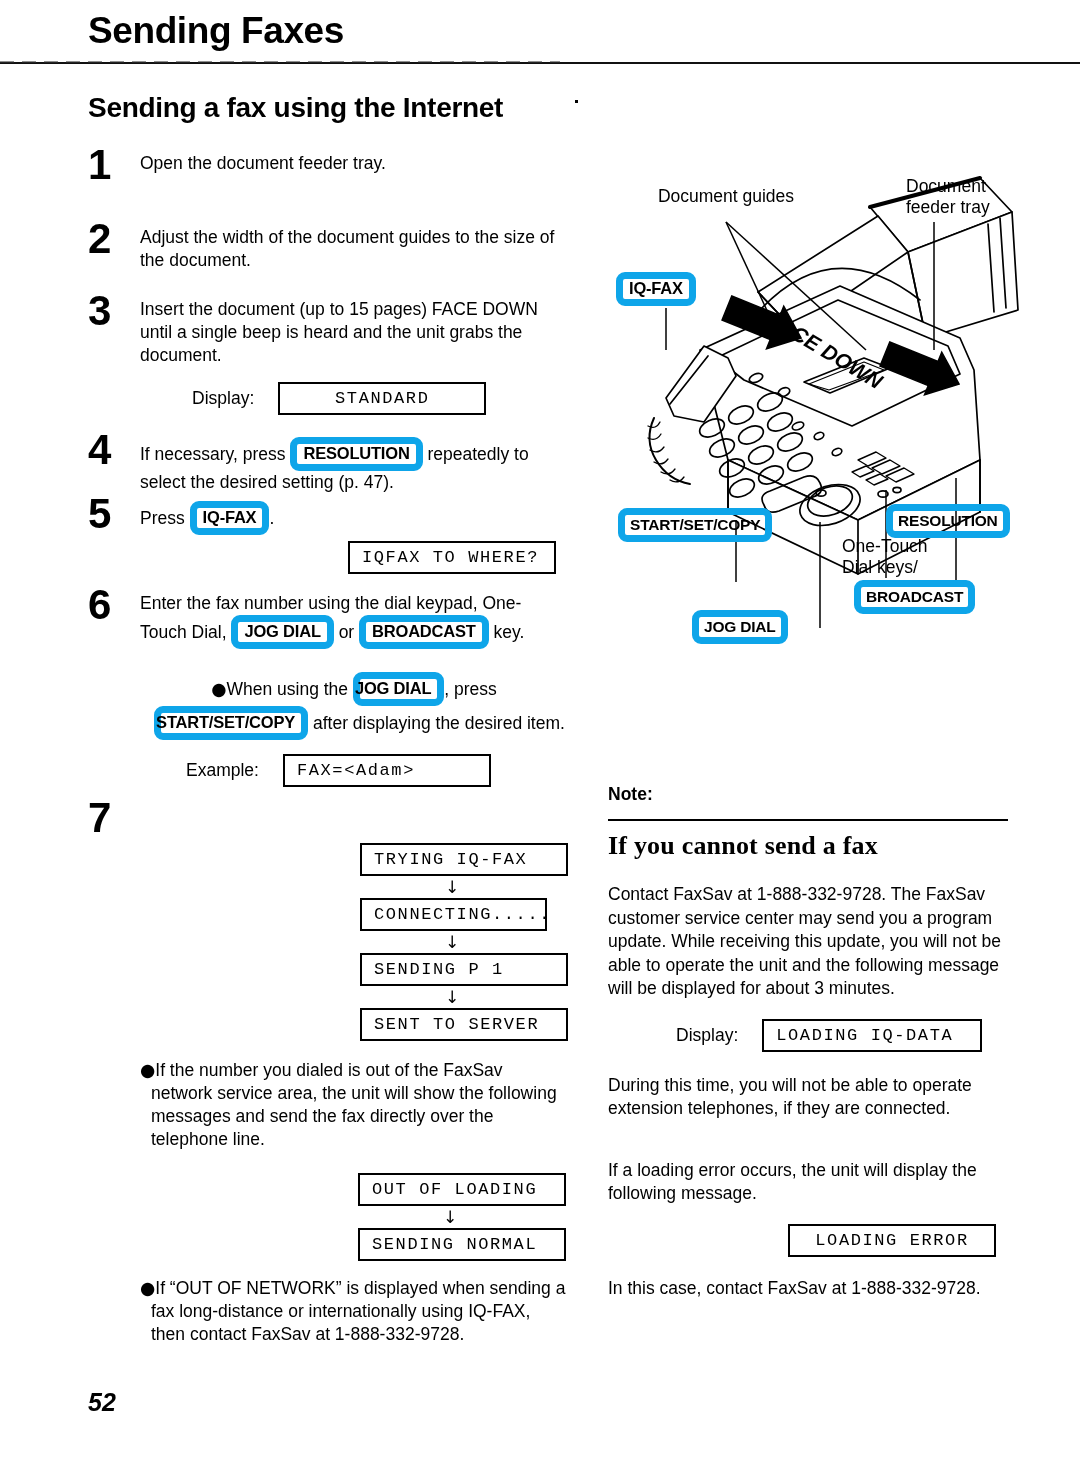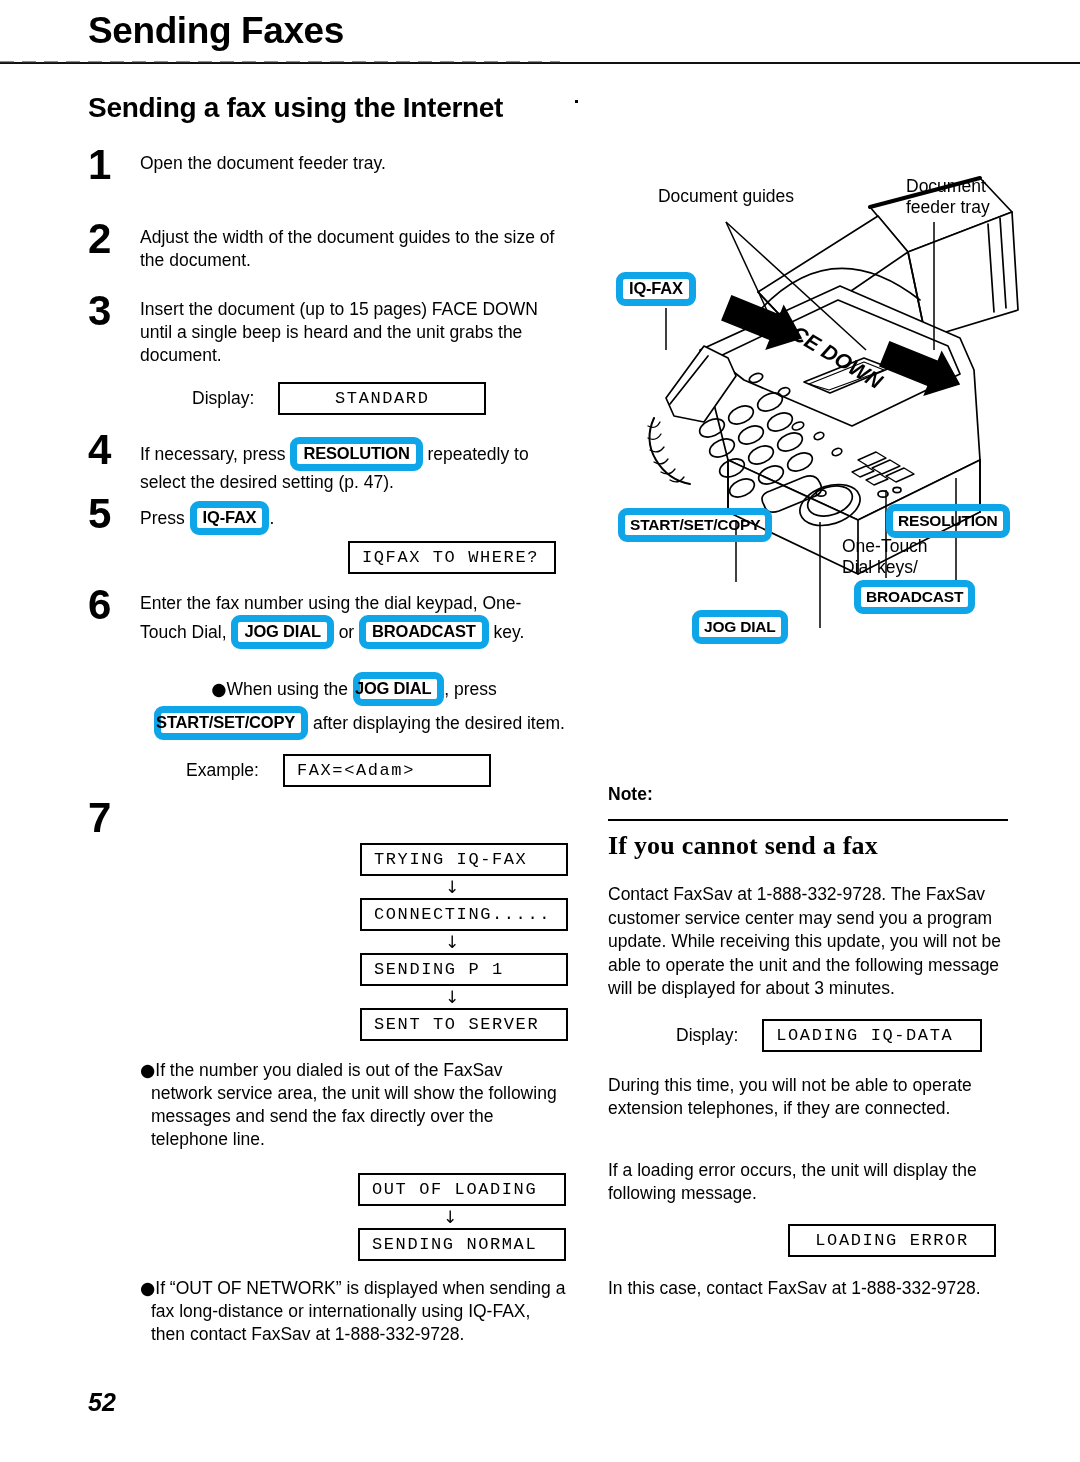--- a/index.html
+++ b/index.html
@@ -164,21 +164,21 @@
 
     <div class="step" style="margin-top:18px;height:30px;">
       <div class="step-num">7</div>
     </div>
 
     <div style="margin-left:260px;margin-top:8px;">
       <div class="lcd" style="width:208px;">TRYING IQ-FAX</div>
       <div class="arrow-wrap" style="width:208px;">
           <span class="arrow-down">↓</span>
         </div>
-      <div class="lcd" style="width:208px;">CONNECTING.....</div>
+      <div class="lcd" style="width:187px;">CONNECTING.....</div>
       <div class="arrow-wrap" style="width:208px;">
           <span class="arrow-down">↓</span>
         </div>
       <div class="lcd" style="width:208px;">SENDING P 1</div>
       <div class="arrow-wrap" style="width:208px;">
           <span class="arrow-down">↓</span>
         </div>
       <div class="lcd" style="width:208px;">SENT TO SERVER</div>
     </div>
 

